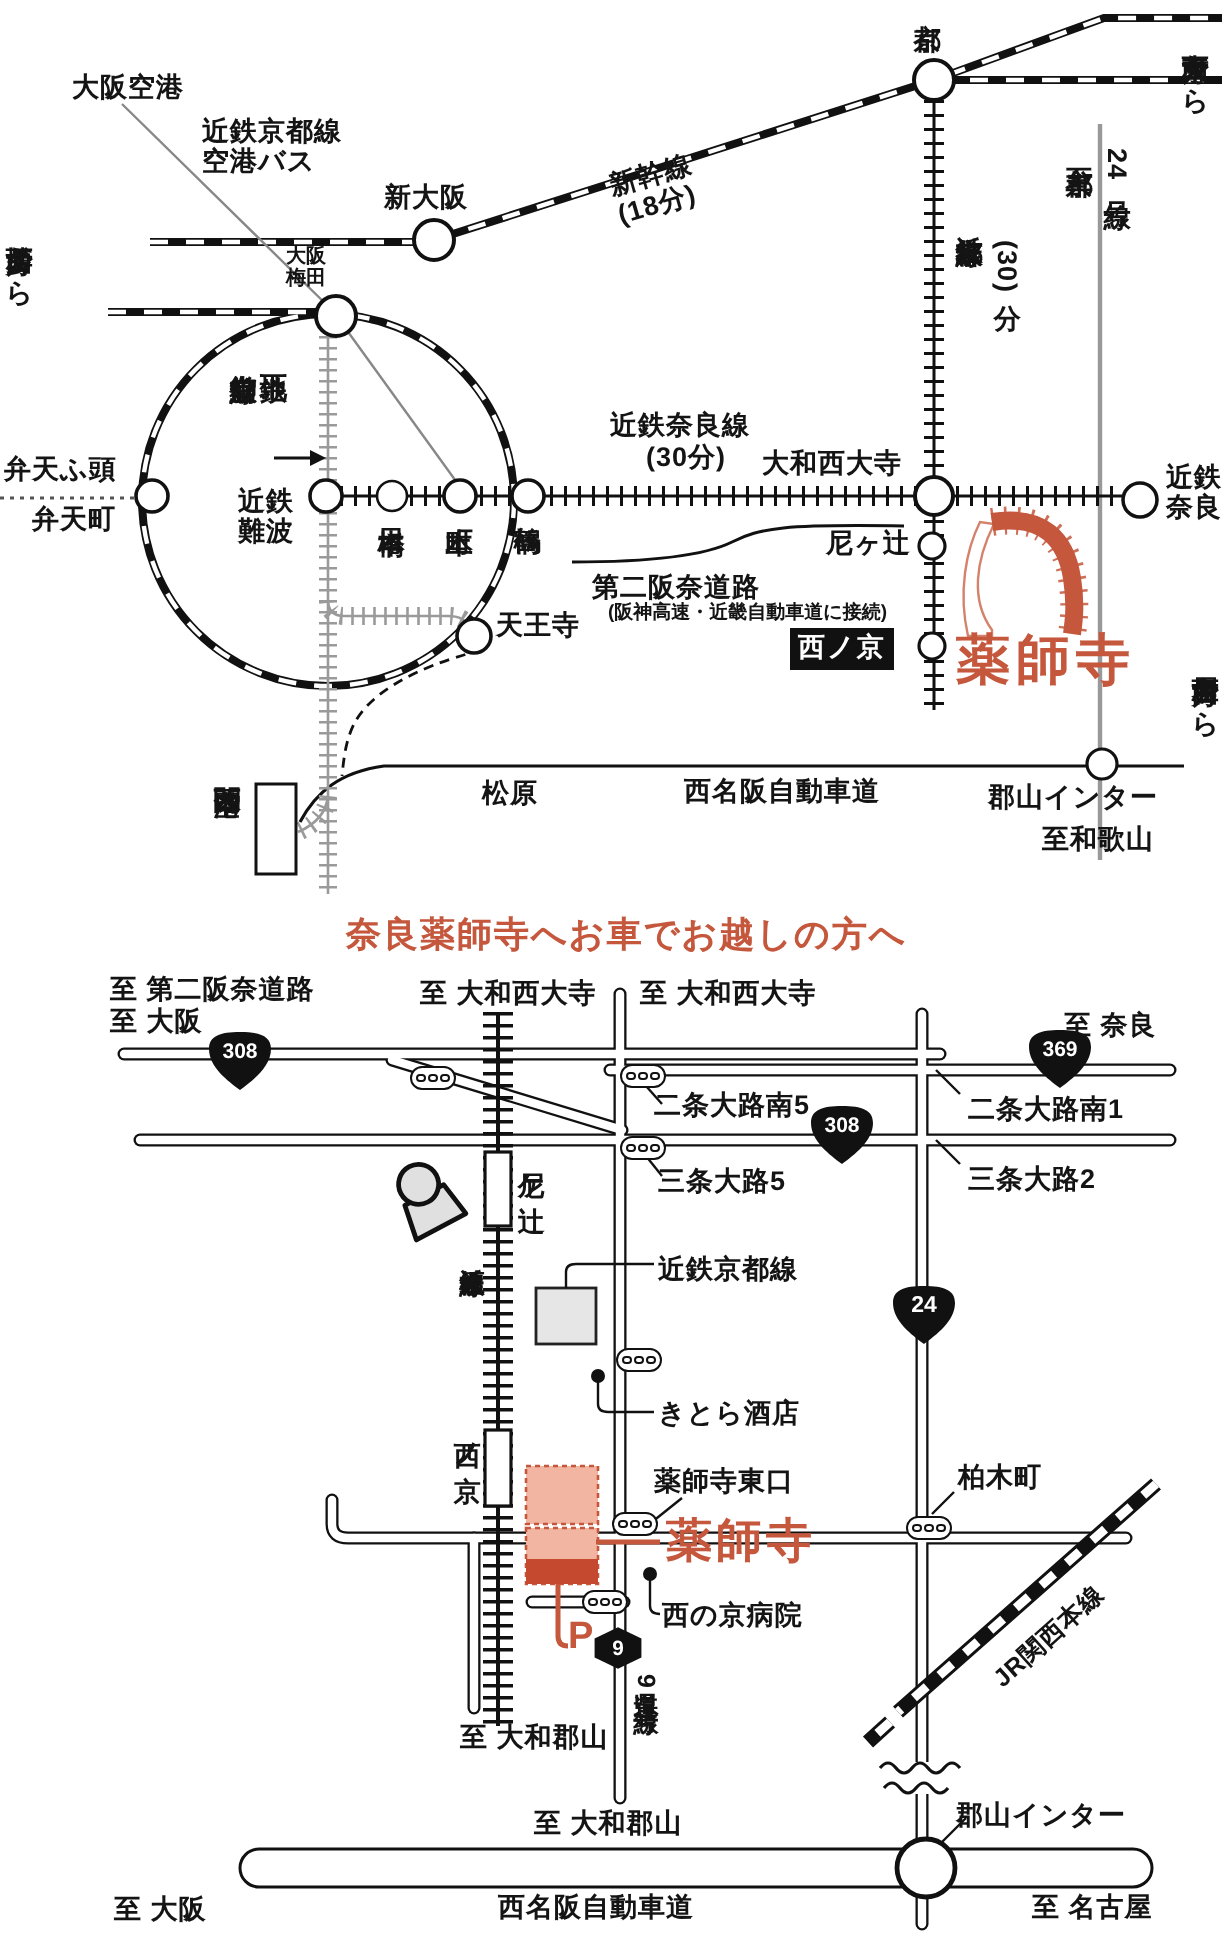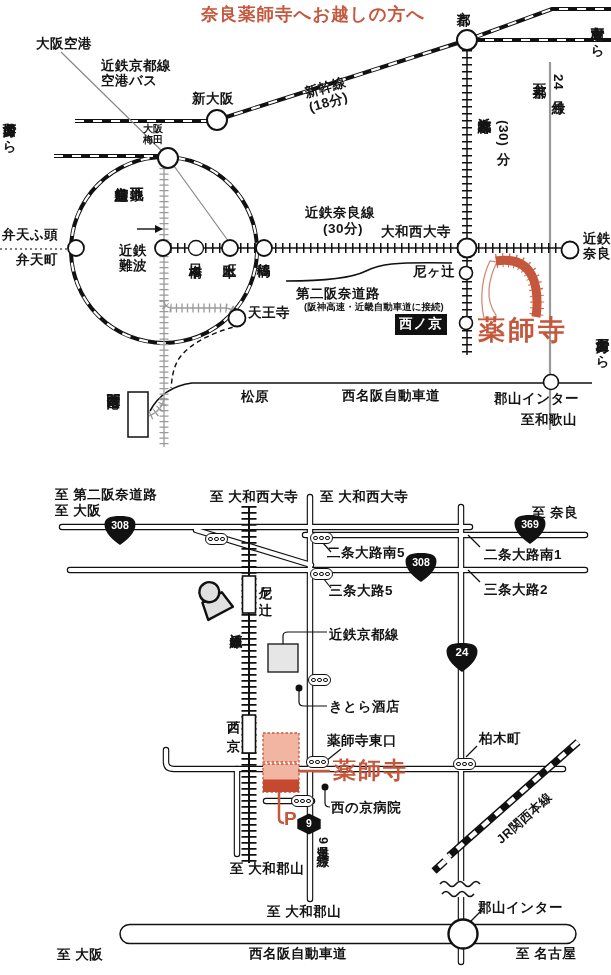--- a/index.html
+++ b/index.html
@@ -184,21 +184,20 @@
     <path d="M471,921 L483,909"></path>
     <path d="M341,749 L326,761"></path>
   </g>
   <circle cx="299" cy="688" r="3.5" fill="#111"></circle>
   <circle cx="325" cy="787" r="3.5" fill="#111"></circle>
 
   <path d="M298,771 H330" stroke="#c4573c" stroke-width="2.5"></path>
   <path d="M279,792 V818 Q279,823 284,823" stroke="#c4573c" stroke-width="2.5" fill="none"></path>
 </svg>
 
-<div class="lbl title" style="left:201px;top:5px;">奈良薬師寺へお越しの方へ</div>
 <div class="lbl" style="left:36px;top:36px;">大阪空港</div>
 <div class="lbl" style="left:101px;top:58px;">近鉄京都線
 空港バス</div>
 <div class="lbl" style="left:192px;top:91px;">新大阪</div>
 <div class="lbl v" style="left:2px;top:112px;">博多方面から</div>
 <div class="lbl sm" style="left:143px;top:123px;">大阪
 梅田</div>
 <div class="lbl v" style="left:114px;top:176px;">地下鉄
 御堂筋線</div>
 <div class="lbl" style="left:2px;top:227px;">弁天ふ頭</div>
@@ -227,20 +226,21 @@
 <div class="lbl big accent" style="left:478px;top:315px;">薬師寺</div>
 <div class="lbl" style="left:583px;top:231px;">近鉄
 奈良</div>
 <div class="lbl v" style="left:595px;top:327px;">名古屋方面から</div>
 <div class="lbl v" style="left:106px;top:383px;">関西空港</div>
 <div class="lbl" style="left:241px;top:389px;">松原</div>
 <div class="lbl" style="left:342px;top:388px;">西名阪自動車道</div>
 <div class="lbl" style="left:494px;top:391px;">郡山インター</div>
 <div class="lbl" style="left:521px;top:412px;">至和歌山</div>
 
+<div class="lbl title" style="left:173px;top:458px;">奈良薬師寺へお車でお越しの方へ</div>
 <div class="lbl" style="left:55px;top:487px;">至 第二阪奈道路</div>
 <div class="lbl" style="left:55px;top:503px;">至 大阪</div>
 <div class="lbl" style="left:210px;top:489px;">至 大和西大寺</div>
 <div class="lbl" style="left:320px;top:489px;">至 大和西大寺</div>
 <div class="lbl" style="left:532px;top:505px;">至 奈良</div>
 <div class="lbl" style="left:327px;top:545px;">二条大路南5</div>
 <div class="lbl" style="left:484px;top:547px;">二条大路南1</div>
 <div class="lbl" style="left:329px;top:583px;">三条大路5</div>
 <div class="lbl" style="left:484px;top:582px;">三条大路2</div>
 <div class="lbl v" style="left:258px;top:576px;">尼ケ辻</div>

